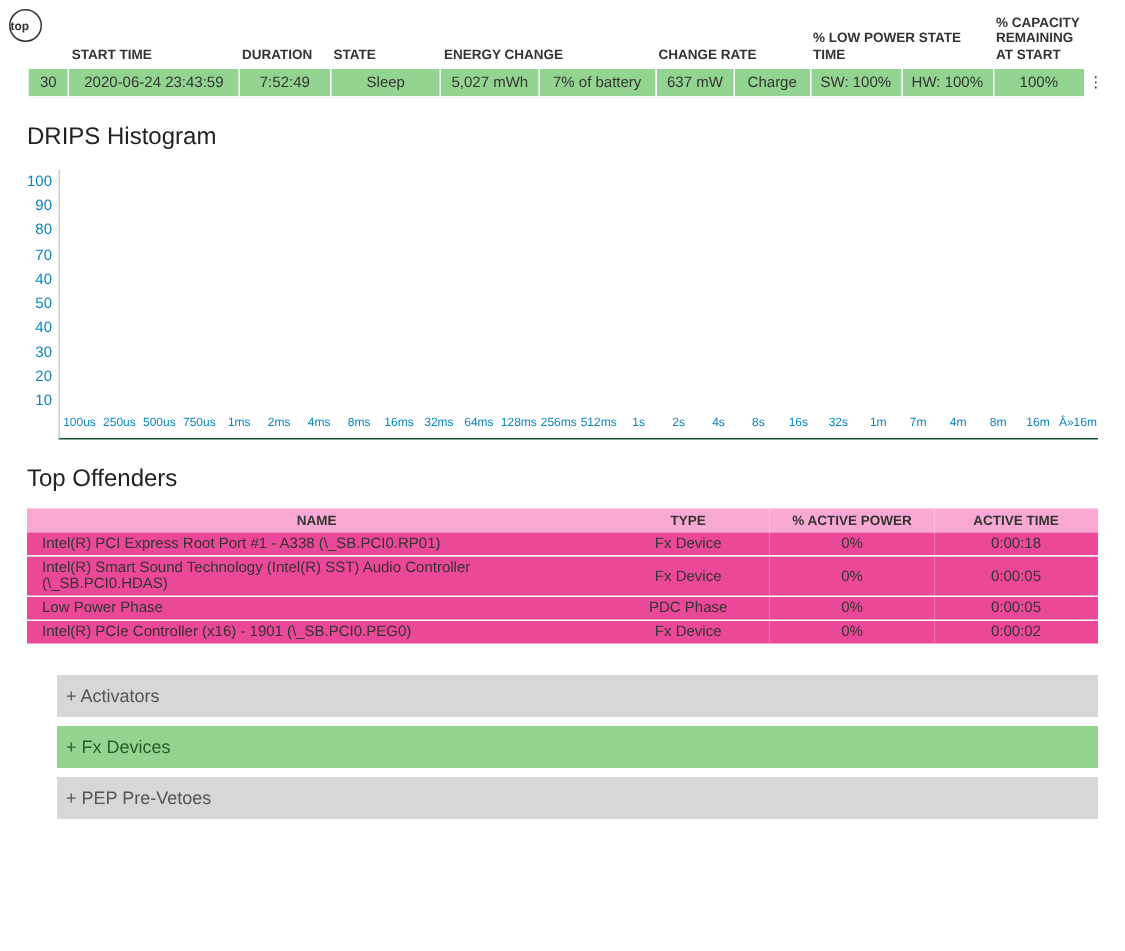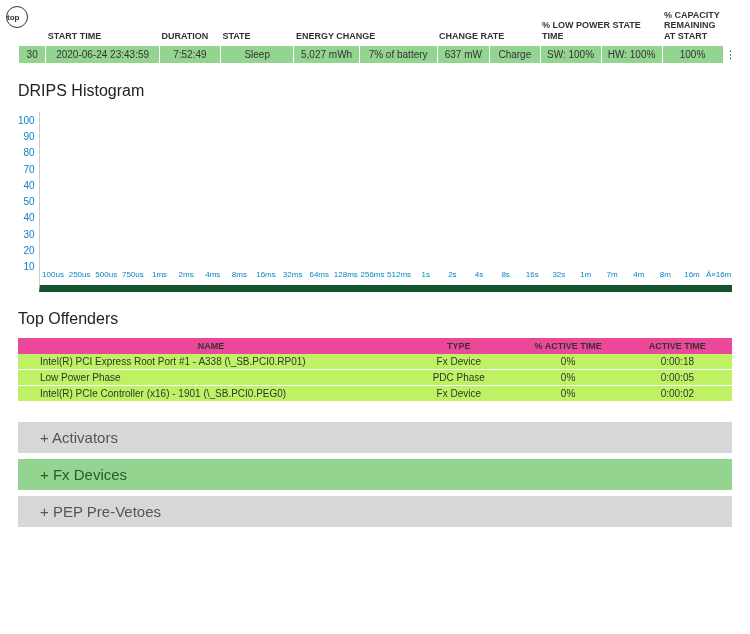--- a/index.html
+++ b/index.html
@@ -23,36 +23,36 @@
   .hdr-table { width: 100%; border-collapse: collapse; table-layout: fixed; }
   .hdr-table th { font-size: 9px; font-weight: 600; text-align: left; padding: 2px 2px 4px 2px; vertical-align: bottom; line-height: 1.15; }
   .hdr-table td { font-size: 10px; text-align: center; padding: 3px 2px; background: #93d491; border: 1px solid #fff; }
   .dots { width: 8px; text-align: left; letter-spacing: -1px; }
   .section { margin-top: 18px; }
   .sec-title { font-size: 16px; color: #222; }
   .sec-sub { font-size: 10.5px; color: #666; margin-top: 1px; }
   
   .chart-wrap { margin-top: 12px; display: flex; height: 180px; }
   .yaxis { display: flex; flex-direction: column; justify-content: space-between; align-items: flex-end; padding: 3px 4px 20px 0; color: #0a84c1; font-size: 10px; }
-  .plot { flex: 1; position: relative; border-left: 1px solid #ccc; border-bottom: 7px solid #14532d; }
+  .plot { flex: 1; position: relative; border-left: 1px solid #ccc; border-bottom: 1px solid #14532d; }
   .bars { position: absolute; left: 0; right: 0; top: 0; bottom: 18px; display: flex; align-items: flex-end; }
   .bar-slot { flex: 1; display: flex; justify-content: center; align-items: flex-end; }
   .bar { width: 12px; background: #1f9bd0; }
   .xlabels { position: absolute; left: 0; right: 0; bottom: 0; height: 18px; display: flex; }
   .xl { flex: 1; text-align: center; font-size: 8px; color: #0a84c1; padding-top: 3px; white-space: nowrap; overflow: visible; }
   
   .off-table { width: 100%; border-collapse: collapse; margin-top: 10px; }
-  .off-table th { font-size: 9px; font-weight: 700; text-align: center; background: #ec4899; padding: 3px 4px; }
+  .off-table th { font-size: 9px; font-weight: 700; text-align: center; background: #f9a8d4; padding: 3px 4px; }
   .off-table th.name { text-align: center; width: 53%; }
-  .off-table td { font-size: 10px; padding: 2px 22px; background: #bef264; border-bottom: 1px solid #fff; }
+  .off-table td { font-size: 10px; padding: 2px 10px; background: #ec4899; border-bottom: 1px solid #fff; }
   .off-table td.name { text-align: left; }
   .off-table td.c { text-align: center; }
   .off-table td.r { text-align: center; }
   
-  .acc { margin-top: 6px; padding: 7px 22px; font-size: 15px; color: #555; }
+  .acc { margin-top: 6px; padding: 7px 6px; font-size: 12px; color: #555; margin-left: 20px; }
   .acc.gray { background: #d7d7d7; }
   .acc.green { background: #93d491; color: #2a5a2a; }
 </style>
 </head>
 <body>
 
 <div class="page">
   <div class="top-icon">
       <span>top</span>
     </div>
@@ -231,30 +231,36 @@
     </div>
   </div>
 
   <div class="section">
     <div class="sec-title">Top Offenders</div>
     <table class="off-table">
       <thead>
           <tr>
         <th class="name">NAME</th>
         <th style="width:15%">TYPE</th>
-        <th style="width:15%">% ACTIVE TIME</th>
+        <th style="width:15%">% ACTIVE POWER</th>
         <th style="width:15%">ACTIVE TIME</th>
       </tr>
         </thead>
       <tbody id="offbody">
           <tr>
             <td class="name">Intel(R) PCI Express Root Port #1 - A338 (\_SB.PCI0.RP01)</td>
             <td class="c">Fx Device</td>
             <td class="c">0%</td>
             <td class="r">0:00:18</td>
+          </tr>
+          <tr>
+            <td class="name">Intel(R) Smart Sound Technology (Intel(R) SST) Audio Controller (\_SB.PCI0.HDAS)</td>
+            <td class="c">Fx Device</td>
+            <td class="c">0%</td>
+            <td class="r">0:00:05</td>
           </tr>
           <tr>
             <td class="name">Low Power Phase</td>
             <td class="c">PDC Phase</td>
             <td class="c">0%</td>
             <td class="r">0:00:05</td>
           </tr>
           <tr>
             <td class="name">Intel(R) PCIe Controller (x16) - 1901 (\_SB.PCI0.PEG0)</td>
             <td class="c">Fx Device</td>

